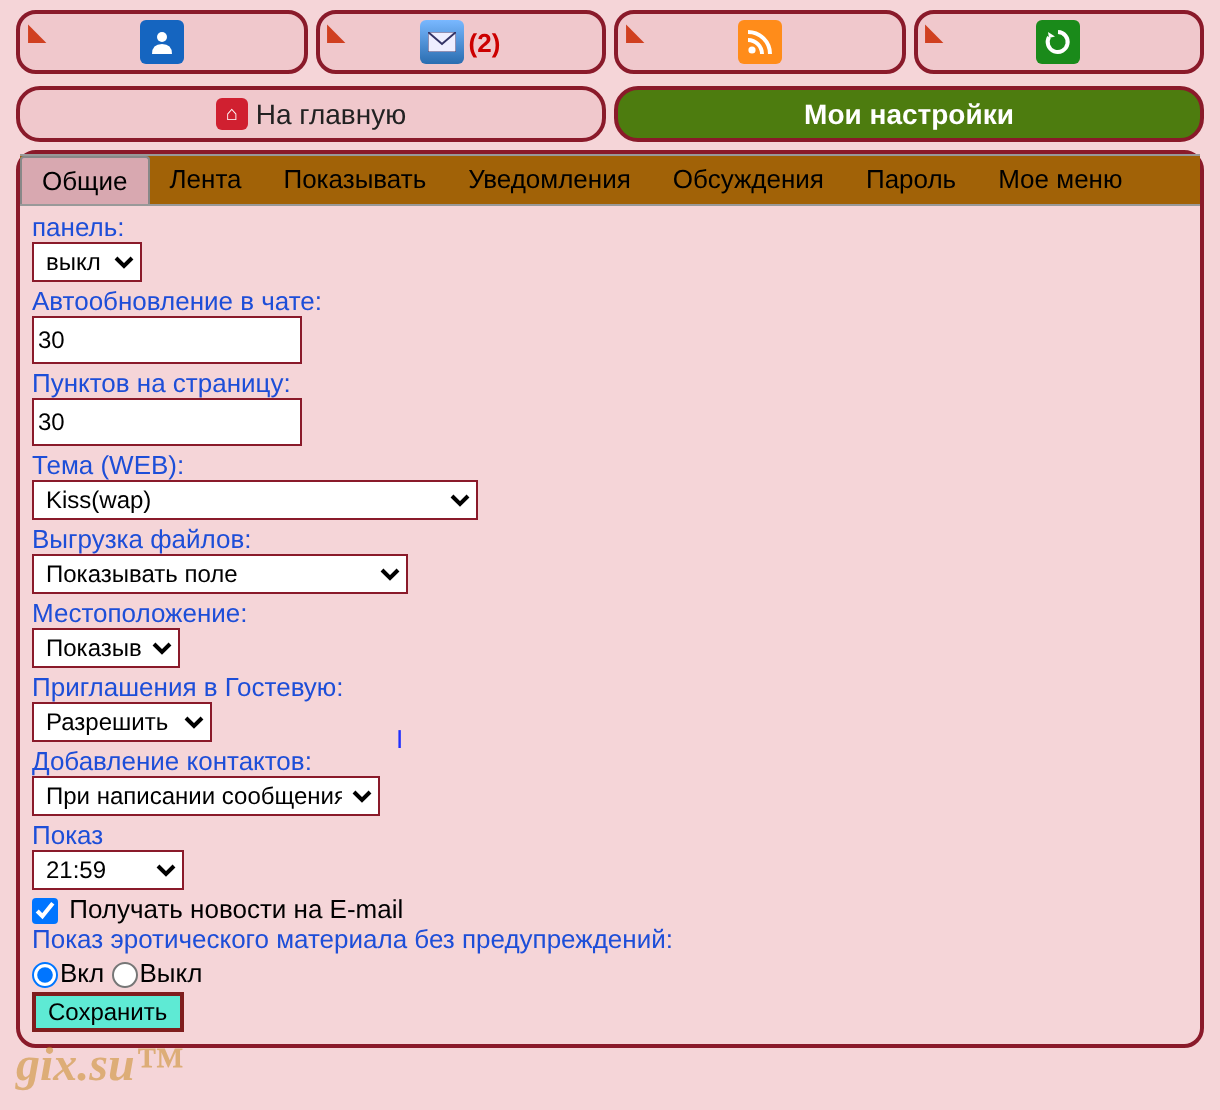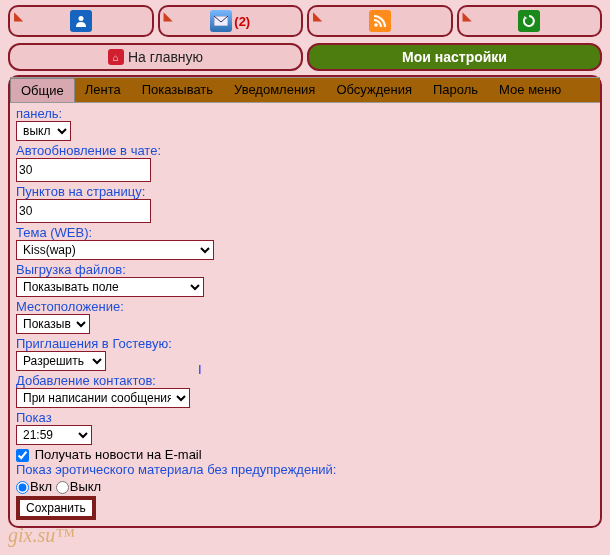--- a/index.html
+++ b/index.html
@@ -144,33 +144,33 @@
   }
   .form-row input[type="text"] { height: 24px; }
   .checkbox-row {
     color: #000;
     font-size: 13px;
   }
   .checkbox-row input { vertical-align: middle; margin: 0 2px 0 0; }
   .radio-row { color: #000; font-size: 13px; }
   .radio-row input { vertical-align: middle; margin: 0 1px 0 0; }
   .save-btn {
-    border: 4px solid #7f1d1d;
-    background: #ffffff;
+    border: 2px solid #7f1d1d;
+    background: #5eead4;
     padding: 1px 6px;
     font-size: 12px;
     cursor: pointer;
     margin-top: 2px;
   }
   .watermark {
     position: absolute;
     left: 8px;
     bottom: 8px;
-    font-size: 20px;
-    font-weight: normal;
+    font-size: 24px;
+    font-weight: bold;
     font-style: italic;
     color: rgba(200, 140, 40, 0.55);
     font-family: "Times New Roman", serif;
     pointer-events: none;
   }
   .cursor-mark {
     position: absolute;
     color: #2030ff;
     font-size: 13px;
     pointer-events: none;
@@ -250,21 +250,21 @@
       <div class="form-row">
         <label>Автообновление в чате:</label>
         <input type="text" style="width: 135px;" value="30">
       </div>
       <div class="form-row">
         <label>Пунктов на страницу:</label>
         <input type="text" style="width: 135px;" value="30">
       </div>
       <div class="form-row">
         <label>Тема (WEB):</label>
-        <select style="width:198px"><option>Kiss(wap)</option></select>
+        <select style="width:223px"><option>Kiss(wap)</option></select>
       </div>
       <div class="form-row">
         <label>Выгрузка файлов:</label>
         <select style="width:188px"><option>Показывать поле</option></select>
       </div>
       <div class="form-row">
         <label>Местоположение:</label>
         <select style="width:74px"><option>Показывать</option></select>
       </div>
       <div class="form-row">

